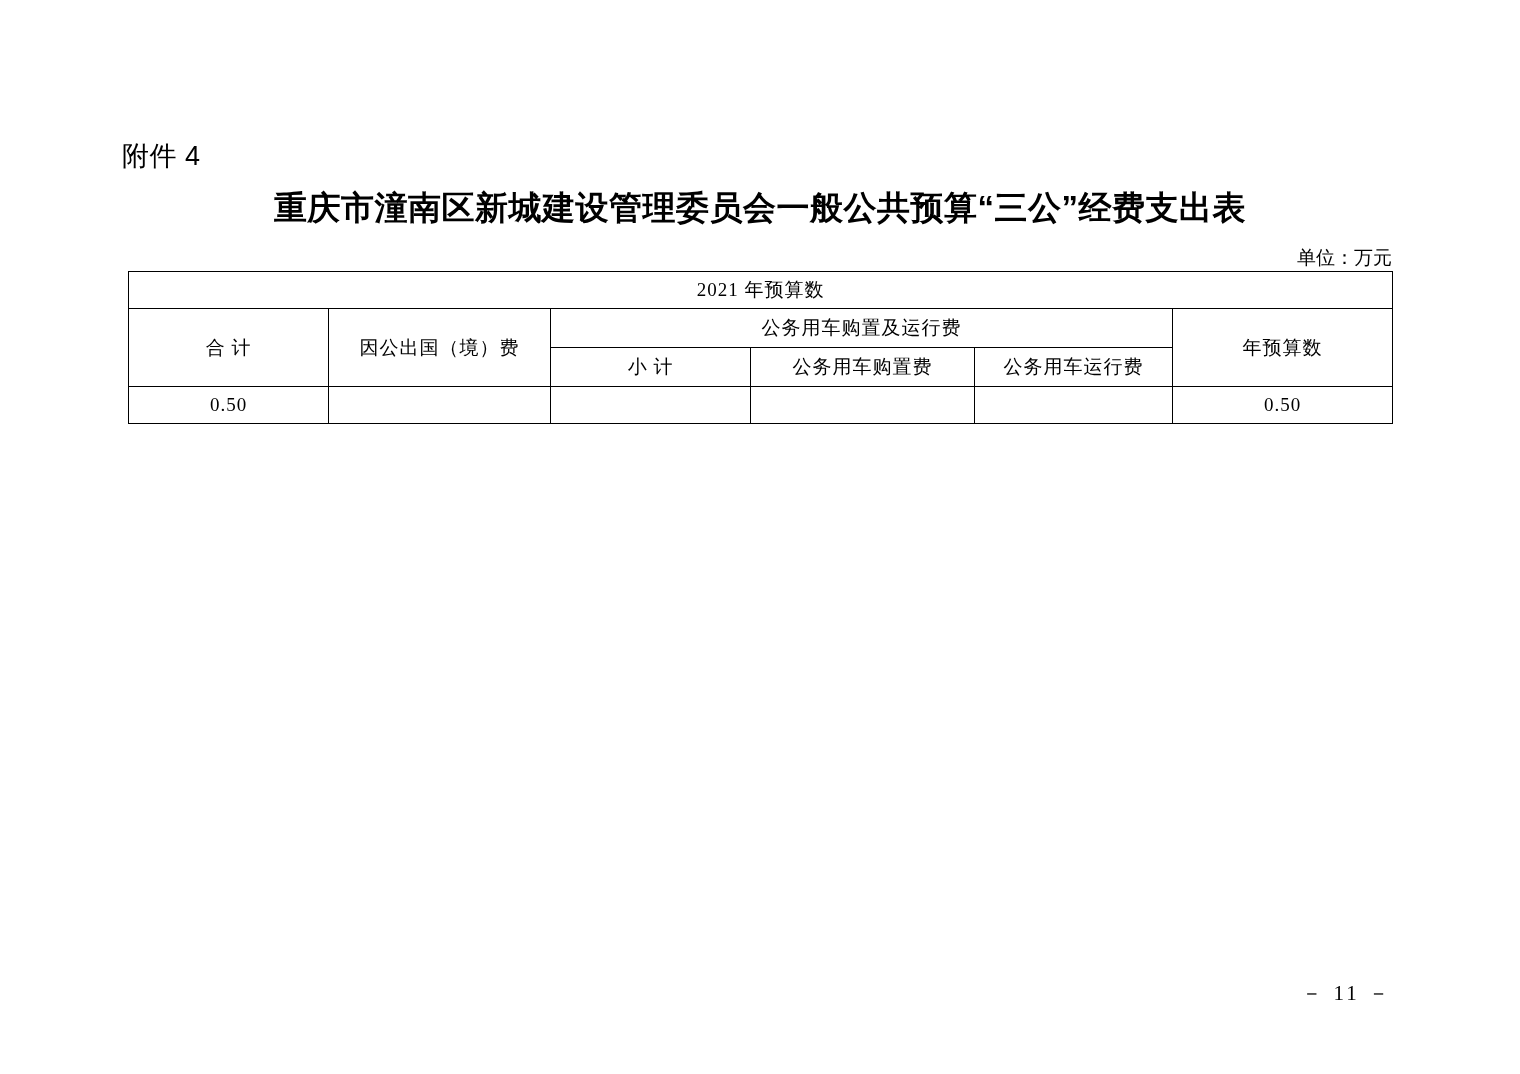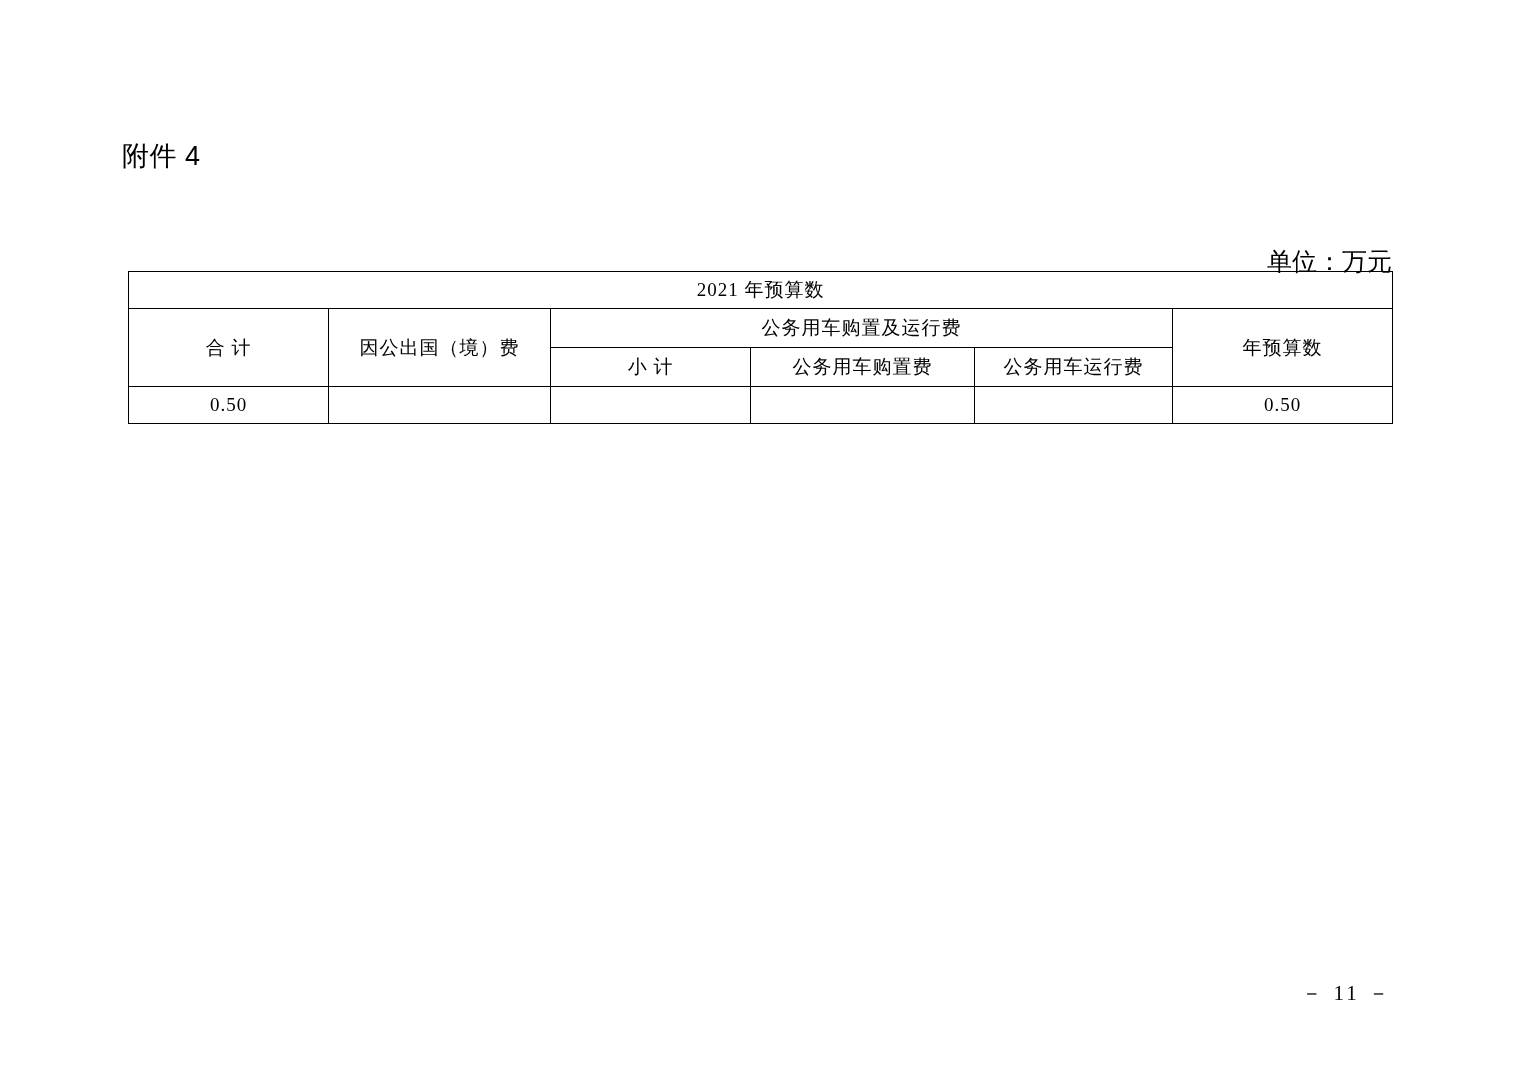--- a/index.html
+++ b/index.html
@@ -39,21 +39,21 @@
     font-size: 33px;
     font-weight: bold;
     font-family: "Liberation Sans", "DejaVu Sans", sans-serif;
     letter-spacing: 0.5px;
     white-space: nowrap;
   }
   .unit-note {
     position: absolute;
     right: 128px;
     top: 245px;
-    font-size: 25px;
+    font-size: 19px;
     font-family: Liberation Sans, sans-serif;
     white-space: nowrap;
   }
   table.budget {
     position: absolute;
     left: 128px;
     top: 271px;
     width: 1264px;
     border-collapse: collapse;
     table-layout: fixed;
@@ -88,20 +88,21 @@
     white-space: nowrap;
   }
 </style>
 </head>
 <body>
 
 <div class="page">
 
   <div class="attachment-label">附件 4</div>
 
+  <div class="doc-title">重庆市潼南区新城建设管理委员会一般公共预算“三公”经费支出表</div>
 
   <div class="unit-note">单位：万元</div>
 
   <table class="budget">
     <colgroup>
       <col style="width:200px">
       <col style="width:222px">
       <col style="width:200px">
       <col style="width:224px">
       <col style="width:198px">

